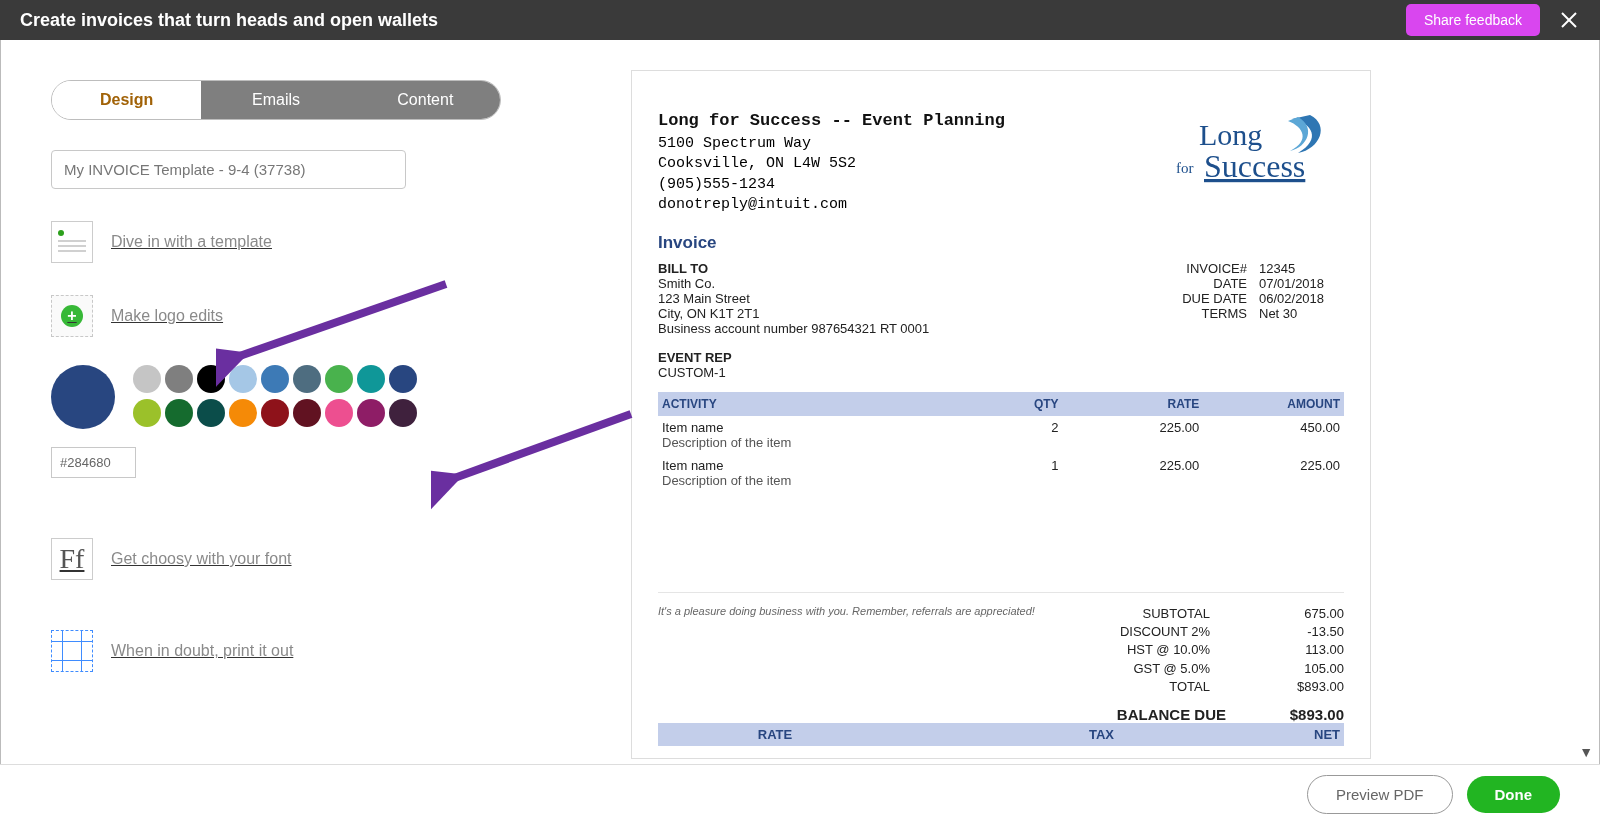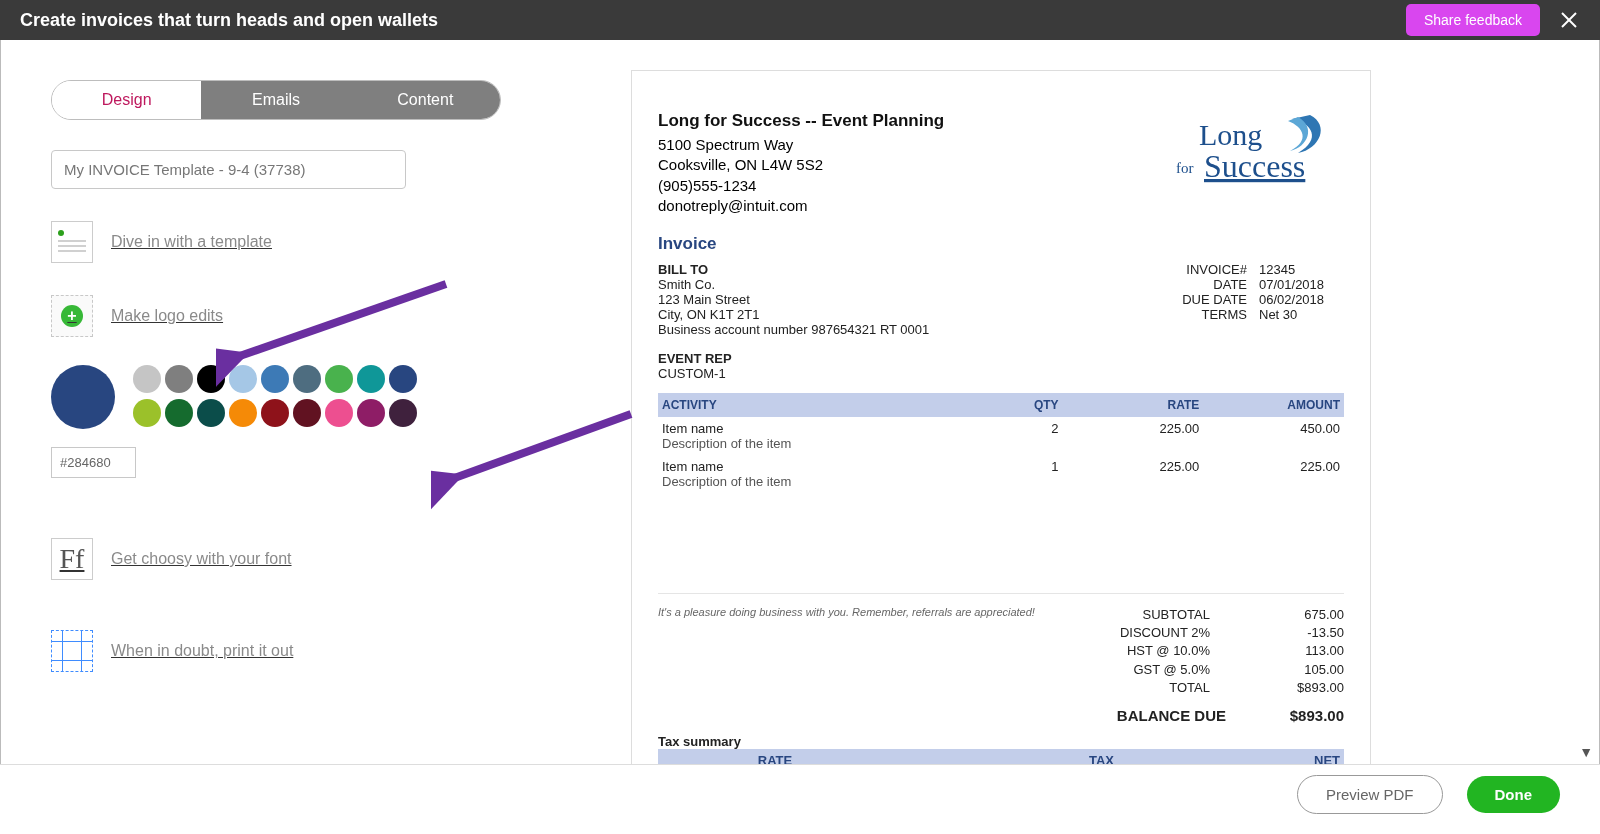--- a/index.html
+++ b/index.html
@@ -5,21 +5,21 @@
   *{box-sizing:border-box;margin:0;padding:0;}
   html,body{width:1600px;height:834px;font-family:"Helvetica Neue",Helvetica,Arial,sans-serif;background:#fff;color:#333;overflow:hidden;position:relative;}
   .header-bar{height:40px;background:#3a3a3a;display:flex;align-items:center;padding:8px 20px;color:#fff;}
   .header-title{font-size:18px;font-weight:600;flex:1;}
   .share-feedback-btn{background:#d946ef;border:none;border-radius:5px;color:#fff;font-size:14px;padding:8px 18px;margin-right:18px;cursor:pointer;}
   .close-x{width:22px;height:22px;cursor:pointer;display:flex;align-items:center;justify-content:center;font-size:22px;color:#fff;}
   .body{display:flex;height:calc(834px - 40px - 70px);overflow:auto;border-left:1px solid #bbb;border-right:1px solid #bbb;width:100%;position:relative;}
   .left-panel{width:620px;padding:40px 60px 30px 50px;}
   .tab-row{display:flex;width:450px;border:1px solid #bdbdbd;border-radius:22px;overflow:hidden;margin-bottom:30px;}
   .tab{flex:1;text-align:center;padding:10px 0;font-size:16px;cursor:pointer;}
-  .tab.active{background:#fff;color:#be185d;font-weight:400;}
+  .tab.active{background:#fff;color:#a16207;font-weight:700;}
   .tab:not(.active){background:#7f7f7f;color:#fff;}
   .template-name-input{width:355px;border:1px solid #c8c8c8;border-radius:4px;padding:10px 12px;font-size:15px;color:#777;}
   .option-row{display:flex;align-items:center;margin-top:32px;text-decoration:underline;}
   .option-label{font-size:16px;color:#8a8a8a;margin-left:18px;}
   .icon-box{width:42px;height:42px;display:flex;align-items:center;justify-content:center;}
   .template-icon{border:1px solid #ccc;width:42px;height:42px;padding:6px 6px;}
   .template-icon .dot{width:6px;height:6px;background:#2ca01c;border-radius:50%;margin-bottom:4px;}
   .template-icon .line{height:2px;background:#d0d0d0;margin:3px 0;}
   .logo-icon{border:1px dashed #c8c8c8;width:42px;height:42px;background:#fafafa;display:flex;align-items:center;justify-content:center;}
   .plus-circle{width:22px;height:22px;background:#37b837;border-radius:50%;color:#fff;display:flex;align-items:center;justify-content:center;font-size:16px;font-weight:bold;}
@@ -34,21 +34,21 @@
   .print-icon{width:42px;height:42px;border:1px dashed #3f8cff;position:relative;}
   .print-icon::before,.print-icon::after{content:"";position:absolute;background:#3f8cff;}
   .print-icon::before{width:100%;height:1px;top:25%;}
   .print-icon::after{width:100%;height:1px;bottom:25%;}
   .print-icon .v1,.print-icon .v2{position:absolute;background:#3f8cff;width:1px;height:100%;}
   .print-icon .v1{left:25%;} .print-icon .v2{right:25%;}
 
   .preview-panel{flex:1;padding:30px 0 0 10px;}
   .invoice-preview{width:740px;background:#fff;border:1px solid #ddd;padding:40px 26px 12px 26px;font-size:13px;color:#222;min-height:640px;position:relative;}
   .inv-header{display:flex;justify-content:space-between;}
-  .company-info{max-width:400px;}
+  .company-info{max-width:400px;font-family:Liberation Mono, monospace;}
   .company-name{font-size:17px;font-weight:700;color:#111;margin-bottom:4px;}
   .company-line{font-size:15px;color:#000000;line-height:1.35;}
   .logo-img{text-align:right;}
   .logo-long{font-family:Georgia,serif;font-size:30px;fill:#1d4f8c;}
   .invoice-title{color:#284680;font-size:17px;font-weight:700;margin:18px 0 8px 0;}
   .billto-block{display:flex;justify-content:space-between;}
   .billto-left{}
   .billto-heading{font-weight:700;}
   .billto-line{font-size:13px;}
   .meta-table{text-align:right;font-size:13px;}
@@ -76,21 +76,21 @@
   .sum-val{min-width:110px;text-align:right;}
   .balance-row{display:flex;justify-content:flex-end;gap:8px;font-weight:700;font-size:15px;margin-top:10px;}
   .balance-row .sum-label{min-width:130px;}
   .balance-row .sum-val{min-width:110px;}
   .tax-summary-h{font-weight:700;margin-top:10px;}
   .tax-head{display:flex;background:#c3ceea;padding:4px 4px;font-size:13px;color:#284680;font-weight:600;}
   .tax-head .c-rate{flex:1;text-align:center;}
   .tax-head .c-tax{flex:1;text-align:right;}
   .tax-head .c-net{flex:1;text-align:right;}
 
-  .footer{height:60px;border-top:1px solid #ddd;display:flex;align-items:center;justify-content:flex-end;padding:0 40px;gap:24px;}
+  .footer{height:60px;border-top:1px solid #ddd;display:flex;align-items:center;justify-content:flex-end;padding:0 40px;gap:14px;}
   .btn{padding:10px 28px;border-radius:22px;font-size:15px;cursor:pointer;}
   .btn-preview{background:#fff;border:1.5px solid #999;color:#666;}
   .btn-done{background:#22b522;color:#fff;border:none;font-weight:600;}
   .scroll-arrow{position:absolute;right:6px;bottom:4px;font-size:14px;color:#555;}
 
   .annotation-arrow{position:absolute;pointer-events:none;}
 </style>
 </head>
 <body>
 
@@ -292,21 +292,20 @@
               <div class="sum-label">TOTAL</div>
               <div class="sum-val">$893.00</div>
             </div>
           <div class="balance-row">
               <div class="sum-label">BALANCE DUE</div>
               <div class="sum-val">$893.00</div>
             </div>
         </div>
       </div>
 
-      <div class="tax-summary-h">Tax summary</div>
       <div class="tax-head">
         <div class="c-rate">RATE</div>
         <div class="c-tax">TAX</div>
         <div class="c-net">NET</div>
       </div>
 
     </div>
   </div>
 
   <div class="scroll-arrow">▼</div>

